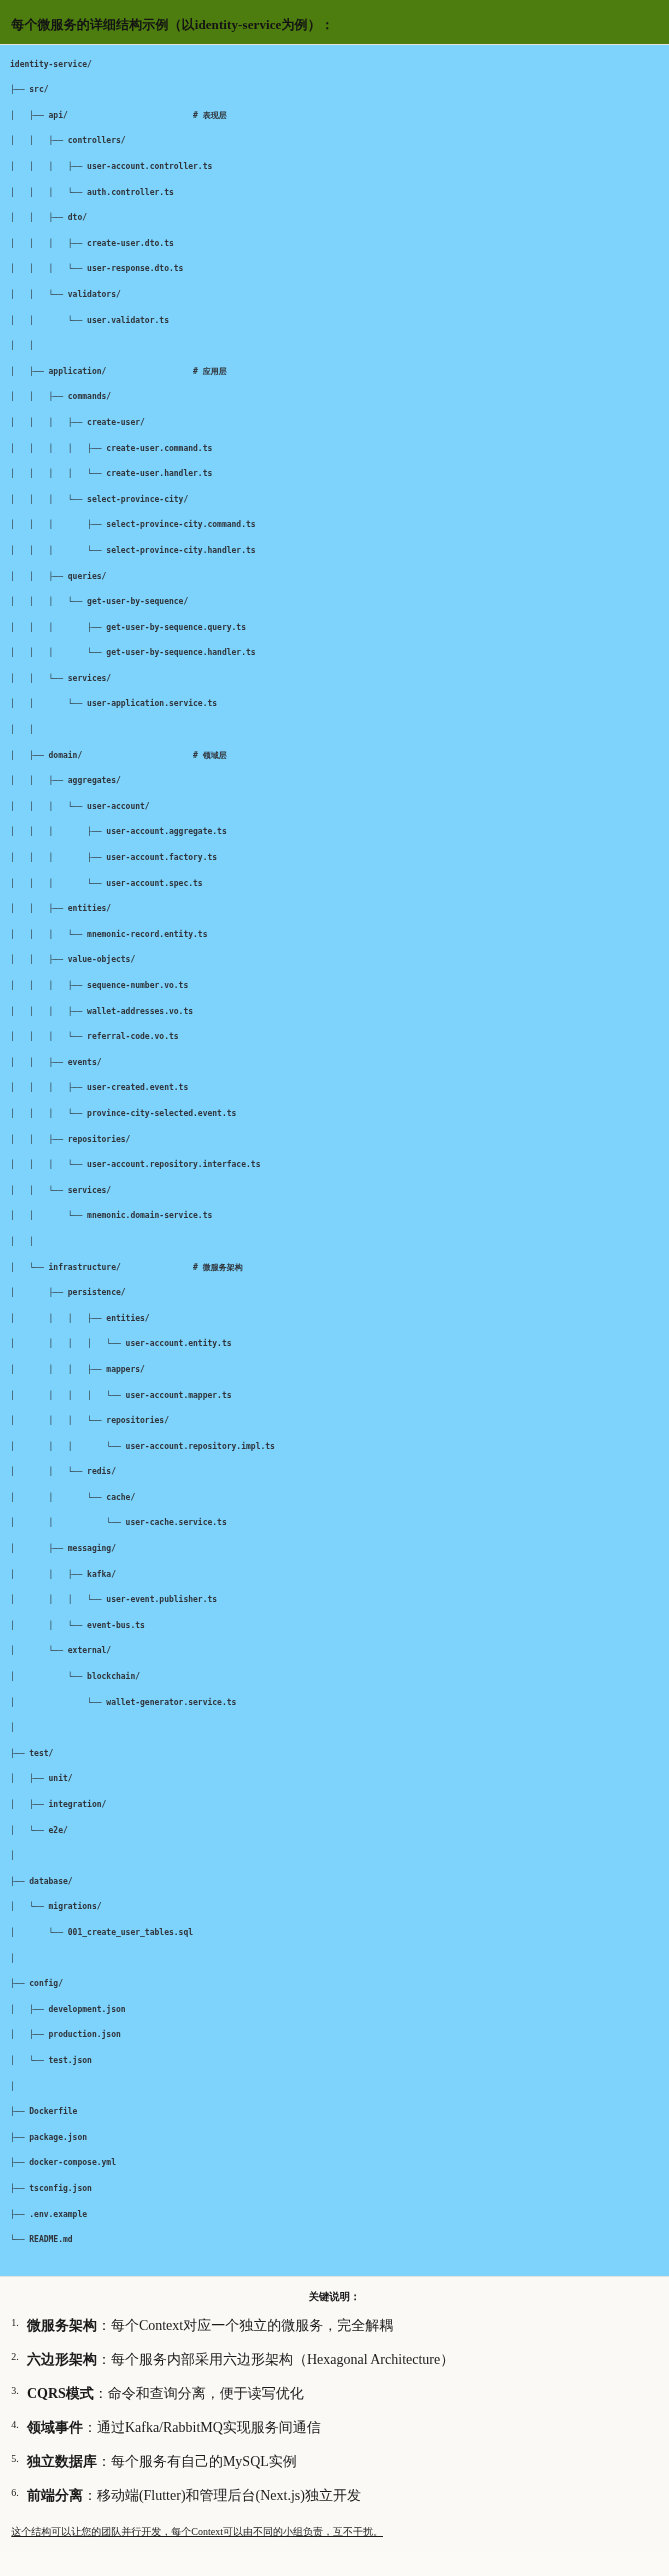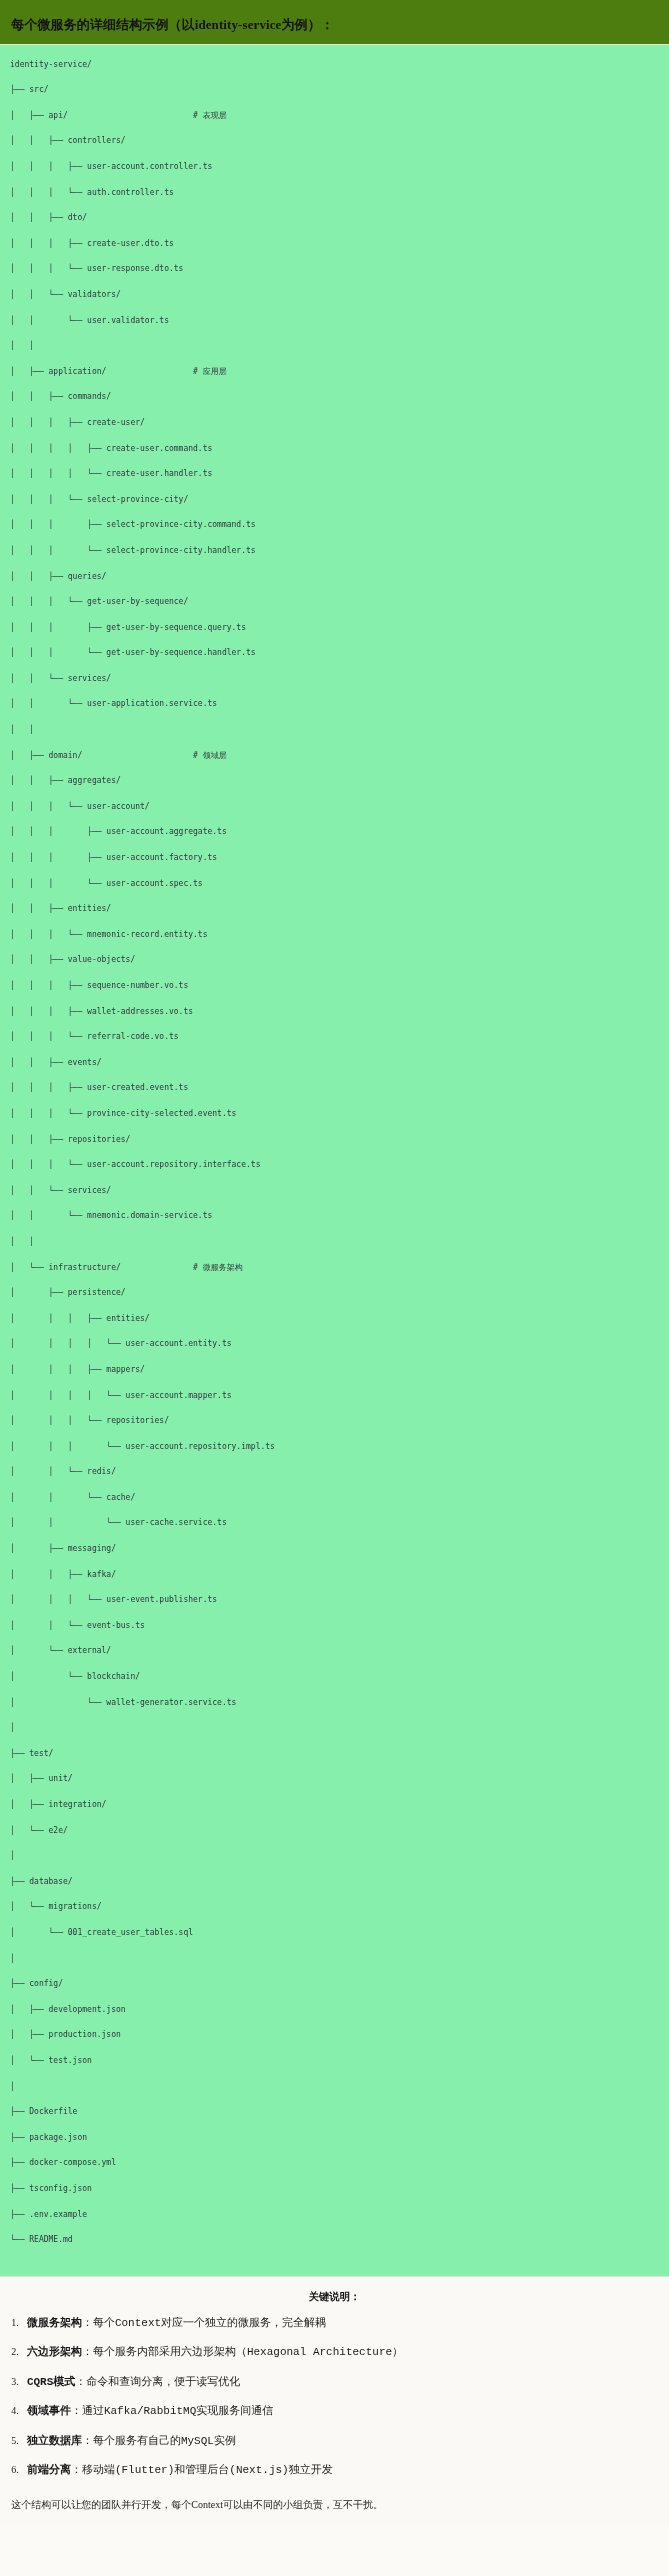--- a/index.html
+++ b/index.html
@@ -27,23 +27,24 @@
     font-weight: bold;
     font-size: 13px;
     line-height: 1.35;
     letter-spacing: 0.1px;
     color: #141414;
     margin: 0;
   }
 
   
   .tree-block {
-    background: #86efac;
+    background: #7dd3fc;
     padding: 13.8px 10px 16.3px 10px;
     border-bottom: 0.6px solid #e6e3dd;
+    font-weight: bold;
   }
   .tree {
     font-family: "DejaVu Sans Mono", "Liberation Mono", monospace;
     font-size: 8px;
     line-height: 12.8px;
     color: #30343a;
     white-space: pre;
     margin: 0;
     tab-size: 4;
   }
@@ -69,22 +70,22 @@
     color: #141414;
     text-align: center;
   }
   ol.keys-list {
     margin: 0;
     padding: 0;
     list-style: none;
     counter-reset: keyitem;
   }
   ol.keys-list > li {
-    font-family: Liberation Mono, monospace;
-    font-size: 11px;
+    font-family: Liberation Serif, serif;
+    font-size: 14px;
     line-height: 1.5;
     margin: 4px 0 13px 0;
     color: #1a1a1a;
     counter-increment: keyitem;
     position: relative;
     padding-left: 15.6px;
   }
   ol.keys-list > li::before {
     content: counter(keyitem) ".";
     position: absolute;
@@ -100,20 +101,21 @@
   ol.keys-list > li .k-sep { font-weight: normal; }
   ol.keys-list > li .k-desc { font-weight: normal; }
 
   .footer-note {
     font-family: "Liberation Serif", serif;
     font-size: 10px;
     line-height: 1.55;
     color: #1a1a1a;
     margin: 14px 0 0 0;
     padding-top: 3.8px;
+    text-decoration: underline;
   }
 </style>
 </head>
 <body>
 
 <div class="doc-header">
   <h1 class="doc-title">每个微服务的详细结构示例（以identity-service为例）：</h1>
 </div>
 
 <div class="tree-block">

